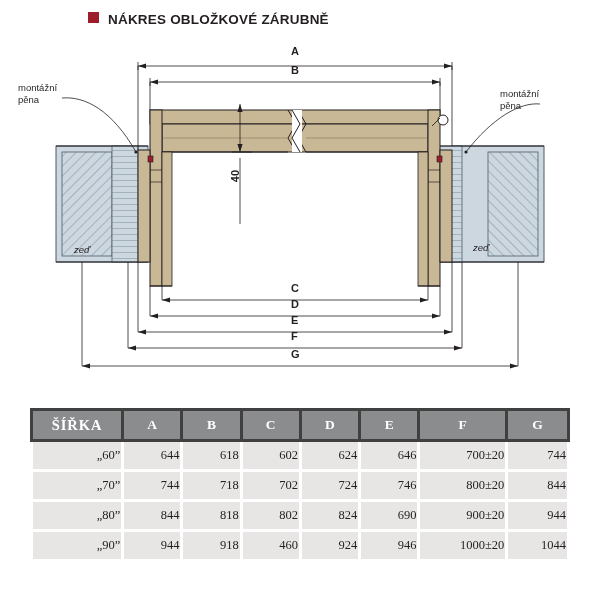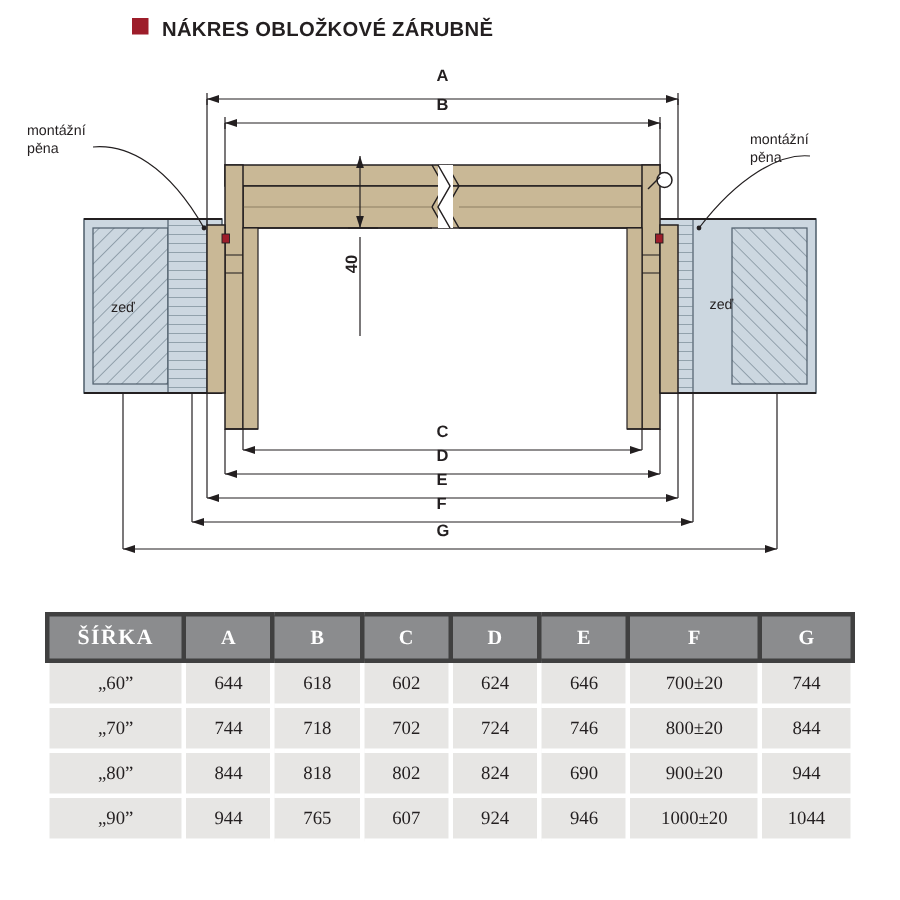--- a/index.html
+++ b/index.html
@@ -43,21 +43,21 @@
 
   
   .callout {
     position: absolute; font-size: 9.5px; color: #231f20; line-height: 1.25;
     white-space: nowrap;
   }
   .callout.left { left: 18px; top: 82px; text-align: left; }
   .callout.right { left: 500px; top: 88px; text-align: left; }
 
   .wallword {
-    position: absolute; font-size: 9.5px; color: #231f20;
+    position: absolute; font-size: 9.5px; font-style: italic; color: #231f20; margin-top: 44px;
   }
   .wallword.l { left: 74px; top: 200px; }
   .wallword.r { left: 473px; top: 198px; }
 
   .dimtext {
     position: absolute; font-size: 11px; font-weight: bold; color: #231f20;
   }
   .dim-40 {
     position: absolute; left: 229px; top: 170px;
     font-size: 11px; font-weight: bold; color: #231f20;
@@ -75,21 +75,21 @@
   thead th {
     background: #8b8c8e; color: #ffffff;
     font-weight: bold; font-size: 13.5px; height: 31px;
     letter-spacing: 0.3px;
   }
   thead th.first {
     font-size: 14.5px; letter-spacing: 1px;
   }
   tbody td {
     background: #e7e6e4; color: #231f20;
-    font-size: 12.5px; height: 30px;
+    font-size: 12.5px; height: 30px; text-align: right;
   }
   tbody td.first { font-size: 12.5px; }
   tbody tr td { border-color: #ffffff; }
   .col-w { width: 95px; }
   .col-n { width: 63px; }
   .col-f { width: 92px; }
   .col-g { width: 65px; }
 </style>
 </head>
 <body>
@@ -312,22 +312,22 @@
           <td>818</td>
           <td>802</td>
           <td>824</td>
           <td>690</td>
           <td>900±20</td>
           <td>944</td>
         </tr>
         <tr>
           <td class="first">„90”</td>
           <td>944</td>
-          <td>765</td>
-          <td>607</td>
+          <td>918</td>
+          <td>460</td>
           <td>924</td>
           <td>946</td>
           <td>1000±20</td>
           <td>1044</td>
         </tr>
       </tbody>
     </table>
   </div>
 
 </div>

